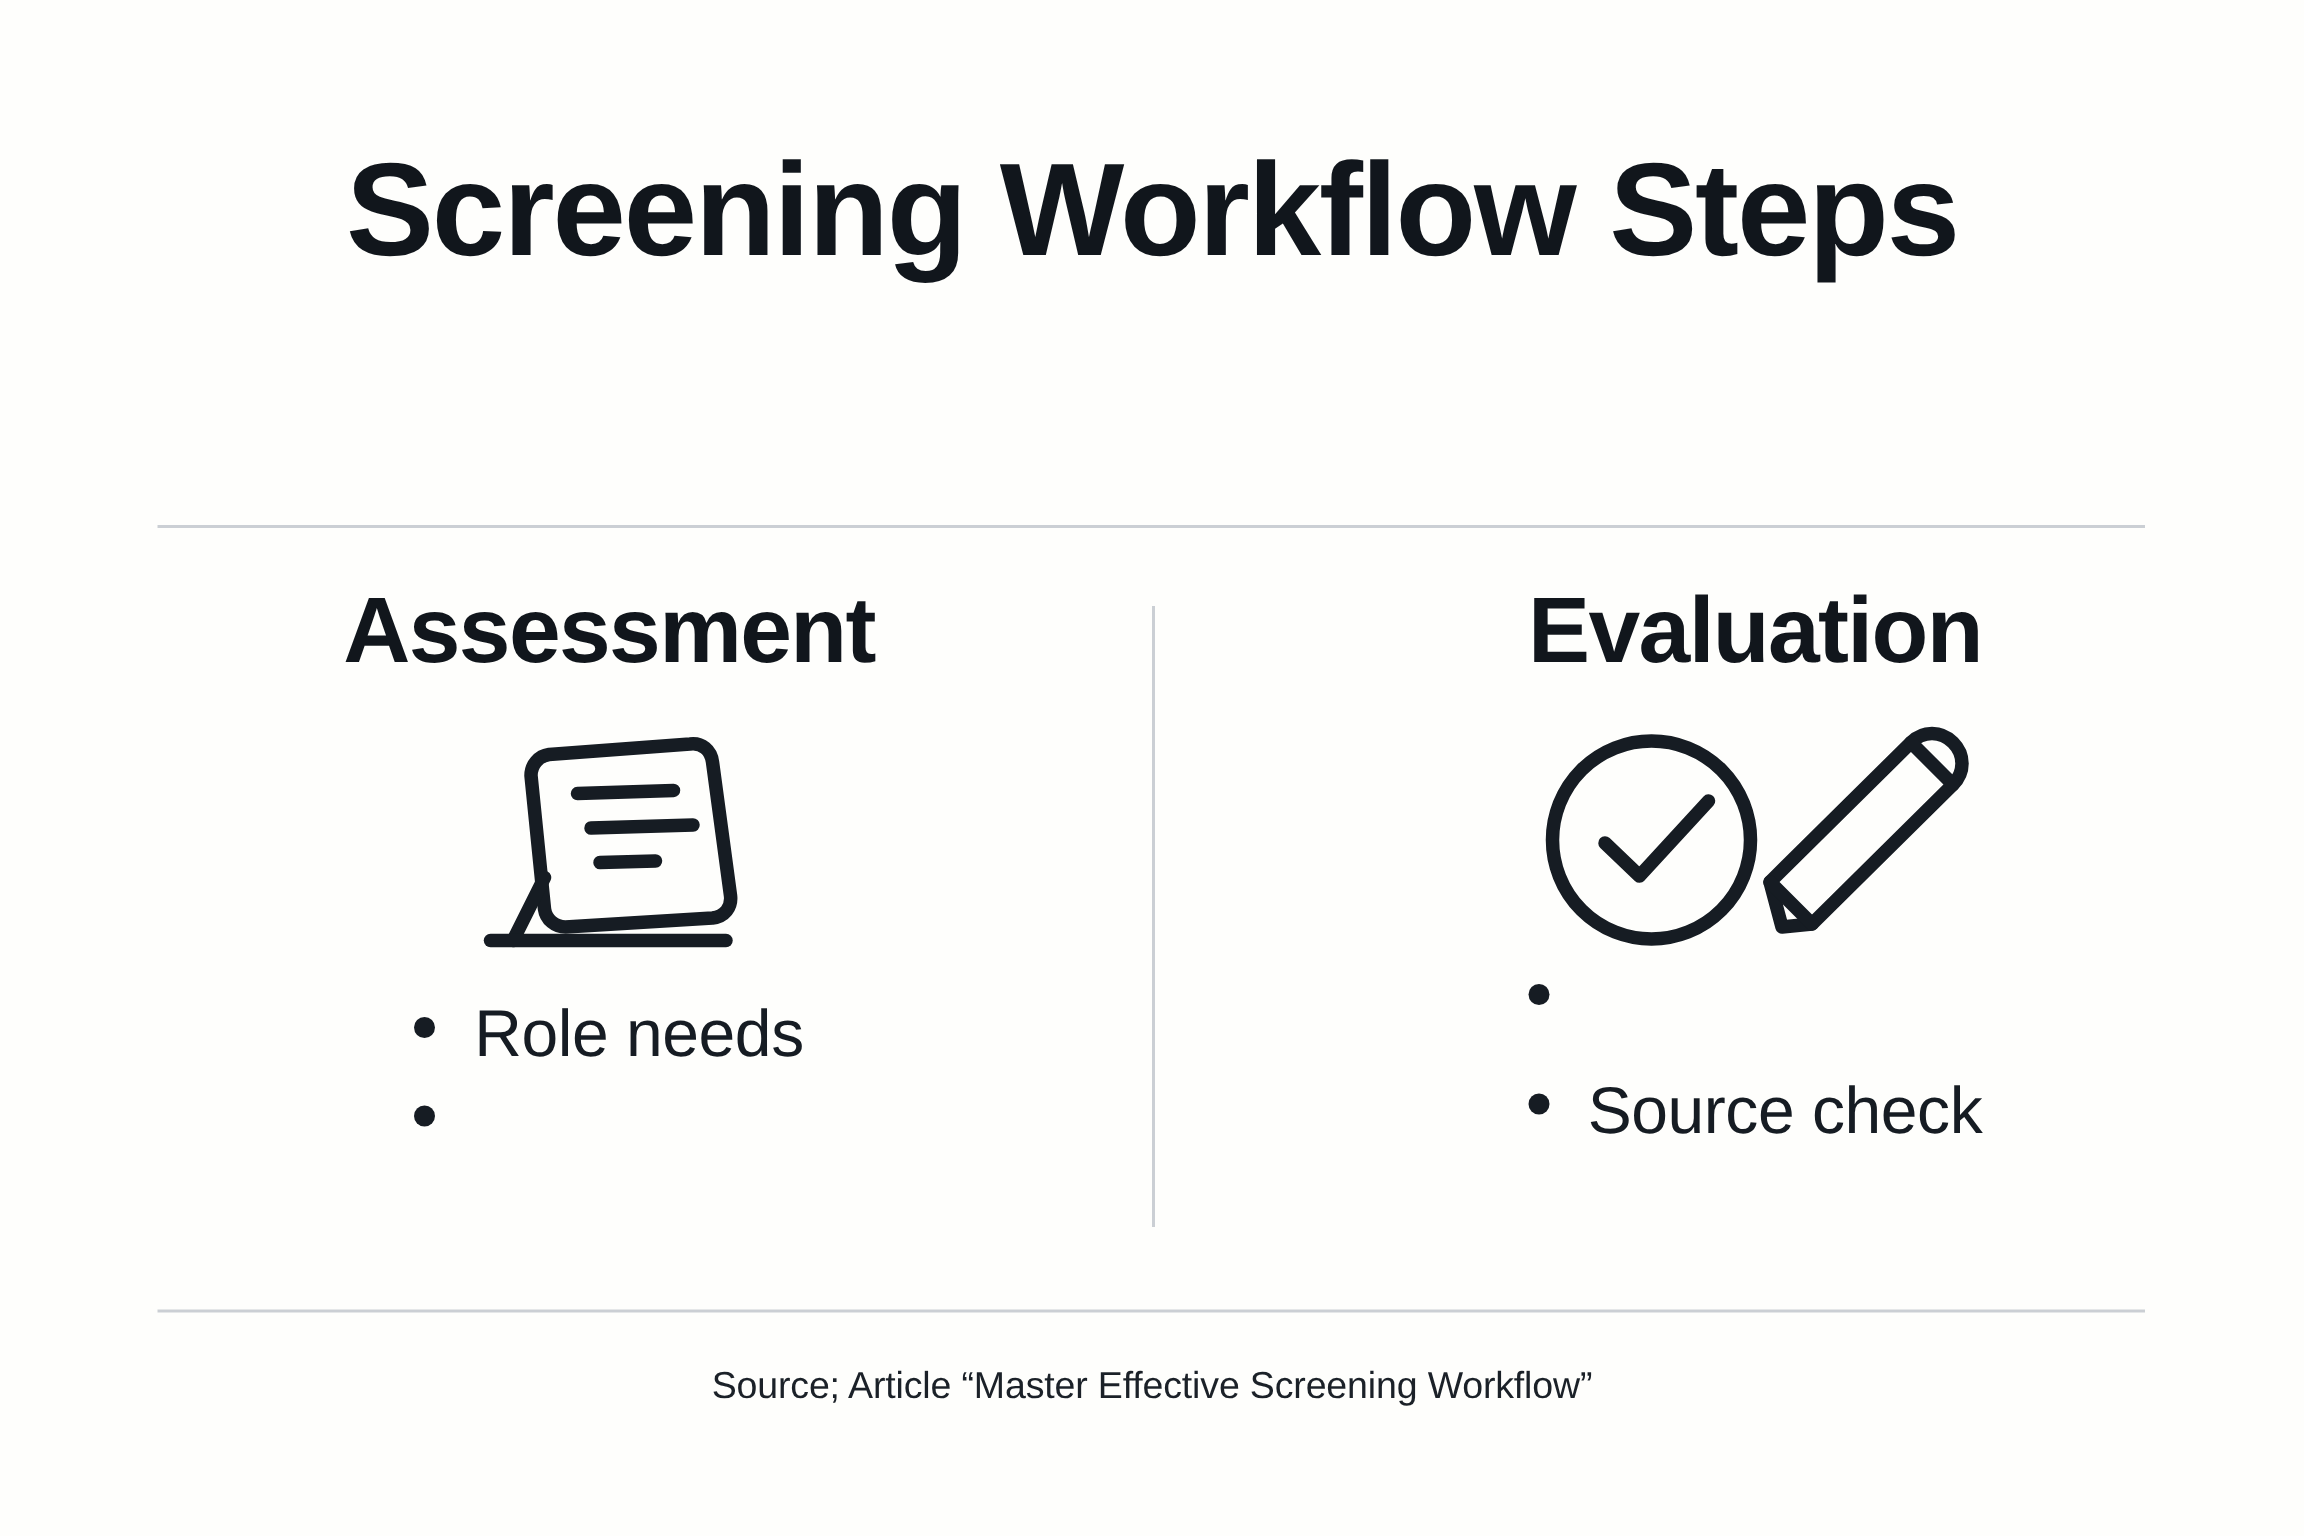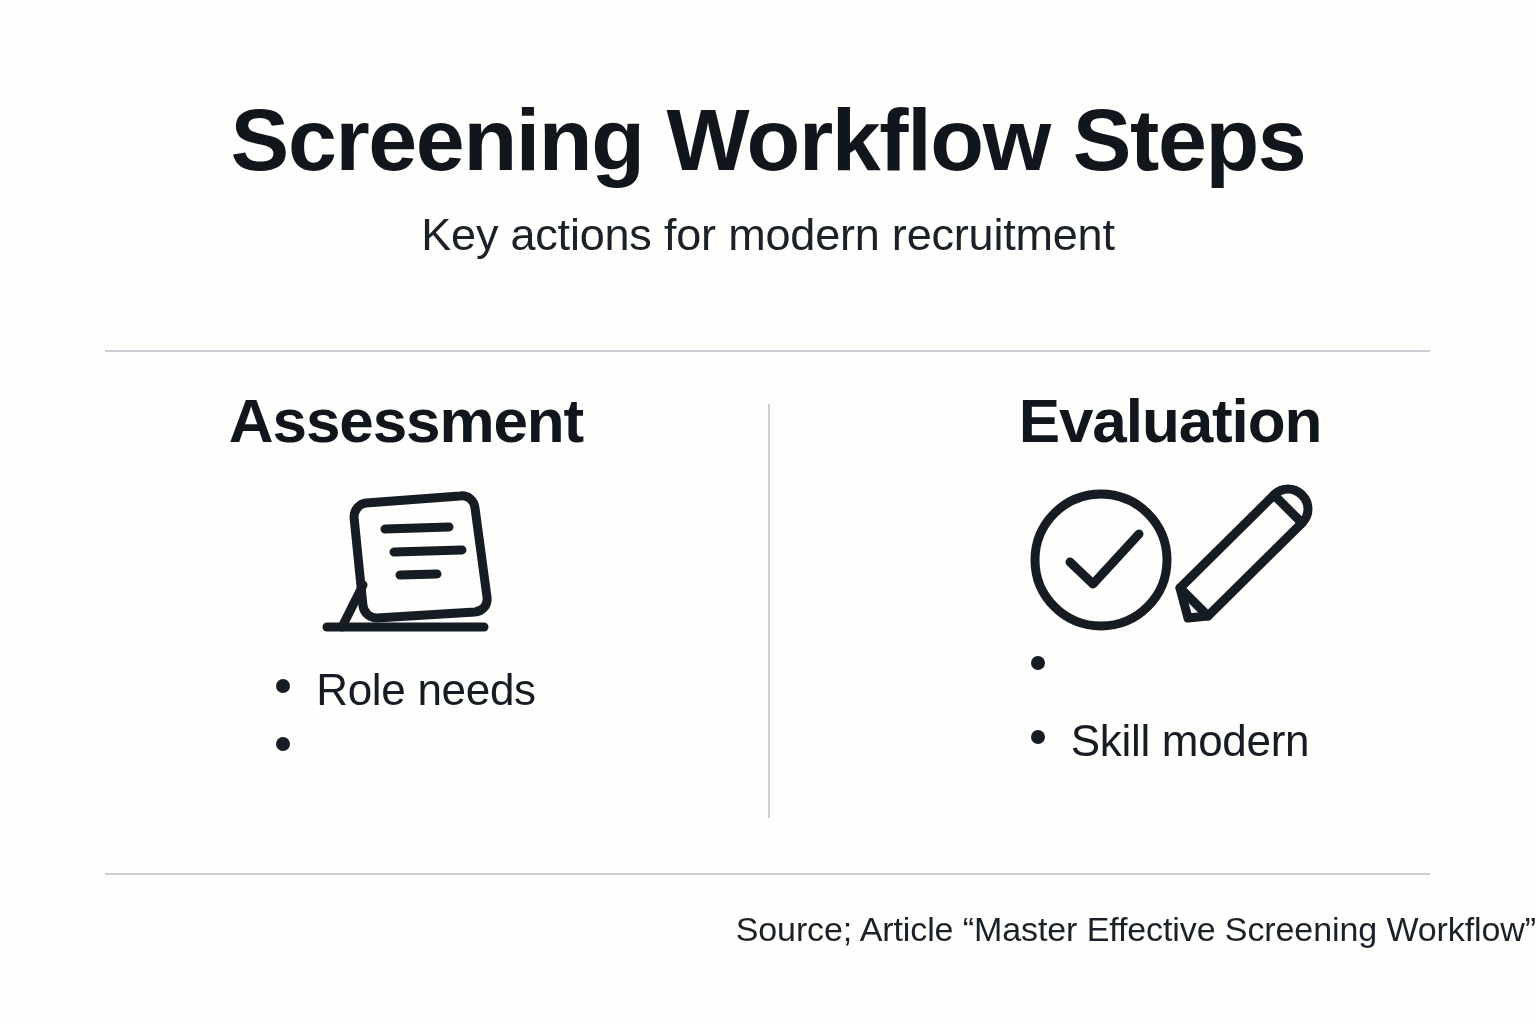--- a/index.html
+++ b/index.html
@@ -139,36 +139,34 @@
   
   .footer {
     position: absolute;
     top: 912px;
     left: 0;
     width: 1536px;
     text-align: center;
   }
   .source {
     margin: 0;
-    font-size: 34px;
+    font-size: 25px;
     font-weight: 400;
     letter-spacing: -0.1px;
     line-height: 1.0;
     color: #1B2128;
-    text-align: right;
   }
 </style>
 </head>
 <body>
 
 <div class="slide">
 
   <div class="header">
     <h1 class="title">Screening Workflow Steps</h1>
-    <p class="subtitle">Key actions for modern recruitment</p>
   </div>
 
   <div class="rule rule-top"></div>
 
   <div class="columns">
 
     <div class="column col-left">
       <h2 class="col-heading">Assessment</h2>
 
       <div class="icon-wrap">
@@ -211,21 +209,21 @@
           <path d="M249 11 L277 39"></path>
         </svg>
       </div>
 
       <ul class="bullets">
         <li class="bullet">
           <span class="bullet-dot"></span>
         </li>
         <li class="bullet">
           <span class="bullet-dot"></span>
-          <span>Skill modern</span>
+          <span>Source check</span>
         </li>
       </ul>
     </div>
 
   </div>
 
   <div class="v-divider"></div>
   <div class="rule rule-bottom"></div>
 
   <div class="footer">

